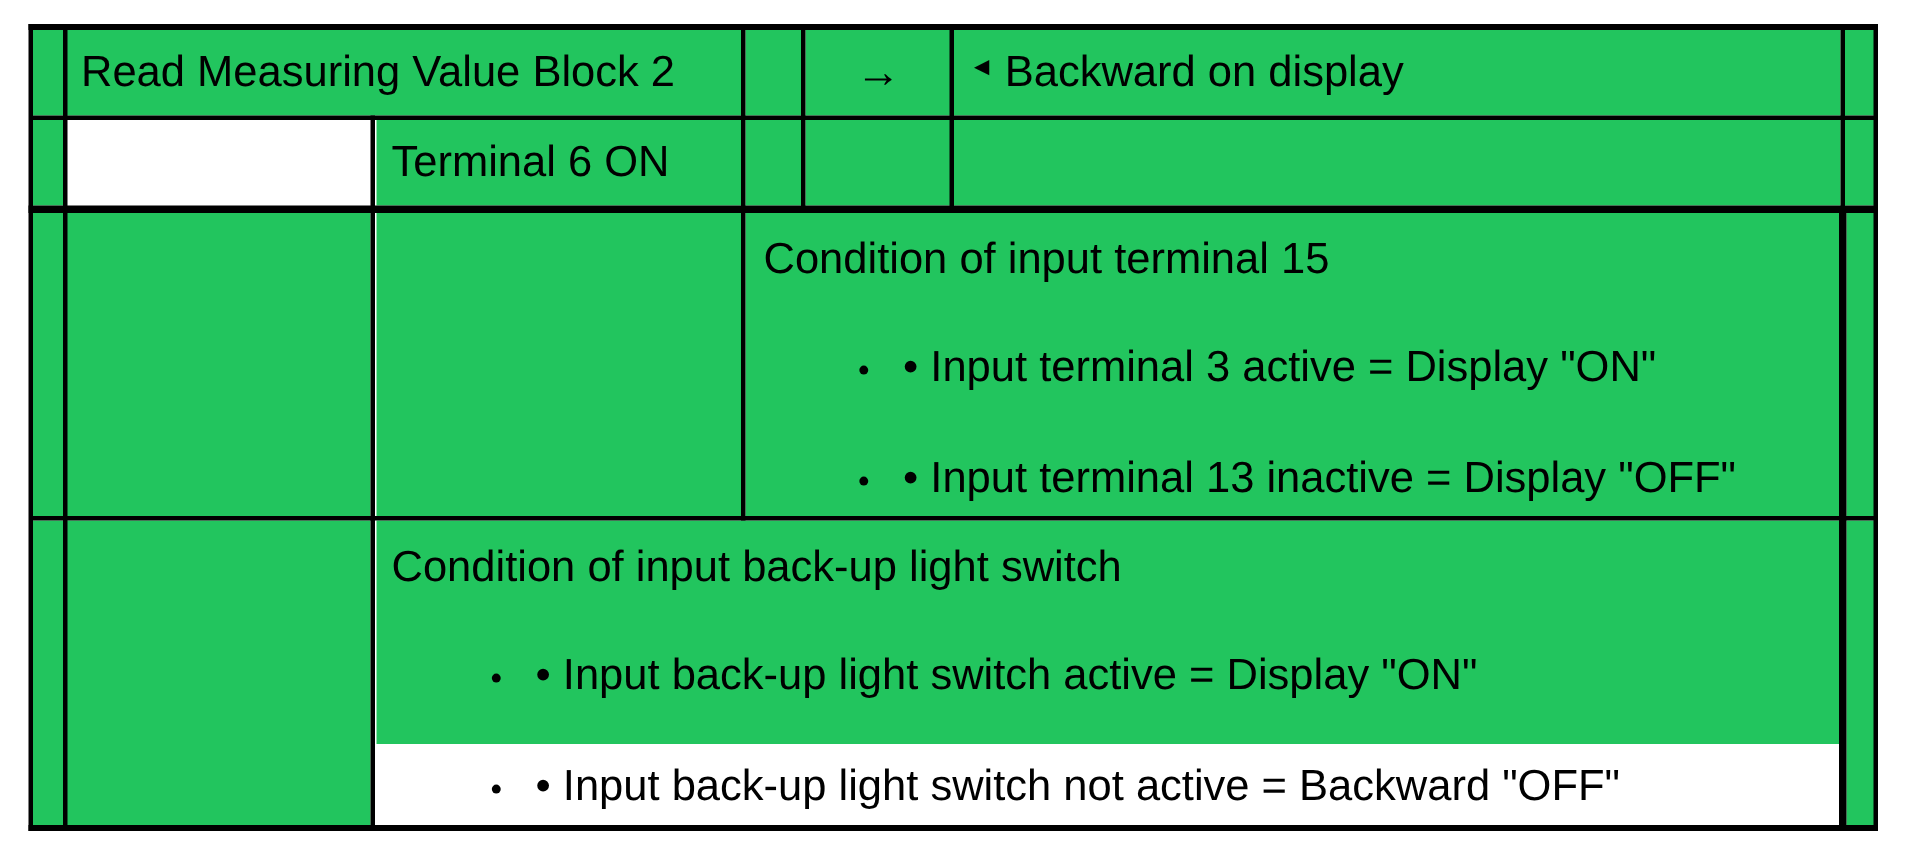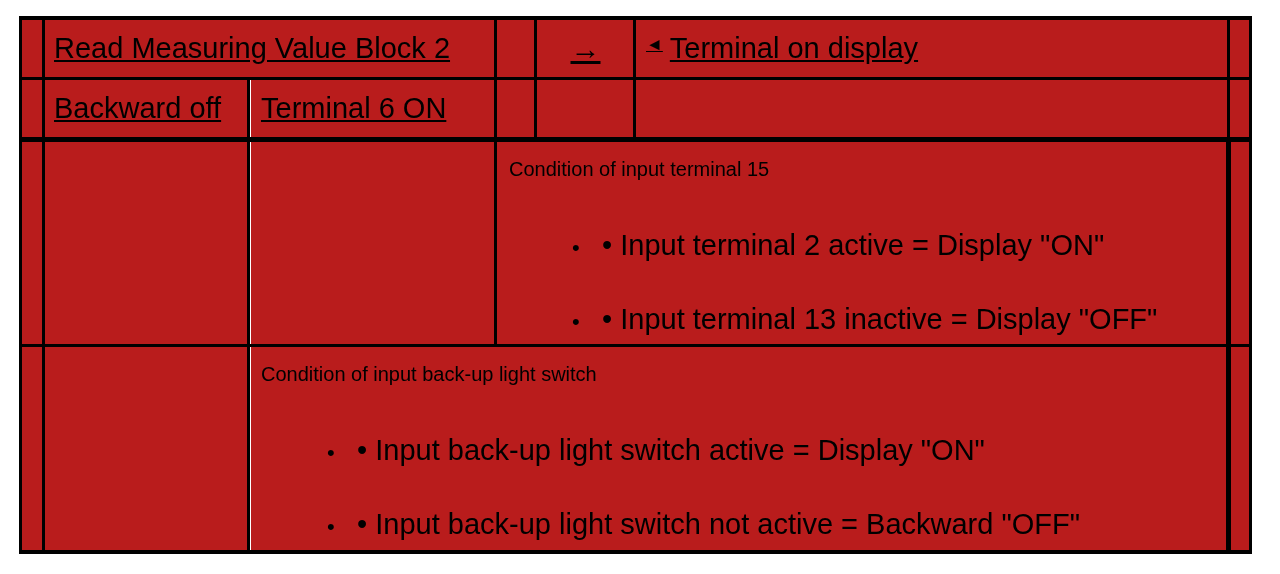--- a/index.html
+++ b/index.html
@@ -19,26 +19,25 @@
     position: relative;
     width: 1280px;
     height: 574px;
     background: #ffffff;
   }
 
   
   .cell {
     position: absolute;
     box-sizing: border-box;
-    background: #b91c1c;
+    background: #22c55e;
     font-size: 29px;
     line-height: 1.05;
     color: #000000;
     white-space: nowrap;
-    text-decoration: underline;
   }
   .cell-pad {
     padding-left: 10px;
   }
   .vcenter {
     display: flex;
     align-items: center;
   }
   .hcenter {
     justify-content: center;
@@ -46,21 +45,21 @@
 
   
   .rule {
     position: absolute;
     background: #000000;
   }
 
   
   .cond-title {
     position: absolute;
-    font-size: 20px;
+    font-size: 29px;
     line-height: 1;
     white-space: nowrap;
     text-align: right;
   }
   .bullet-row {
     position: absolute;
     font-size: 29px;
     line-height: 1;
     white-space: nowrap;
     display: flex;
@@ -99,28 +98,27 @@
   <div class="cell cell-pad vcenter" style="left:44px; top:20px; width:451px; height:57px;">Read Measuring Value Block 2</div>
 
   <div class="cell vcenter hcenter" style="left:497px; top:20px; width:38px; height:57px;"></div>
 
   <div class="cell vcenter hcenter" style="left:537px; top:20px; width:97px; height:57px;">
     <span class="arrow-glyph">→</span>
   </div>
 
   <div class="cell cell-pad vcenter" style="left:636px; top:20px; width:591px; height:57px;">
     <span class="tri-glyph">◄</span>
-    <span>Terminal on display</span>
+    <span>Backward on display</span>
   </div>
 
   <div class="cell" style="left:1229px; top:20px; width:21px; height:57px;"></div>
 
   <div class="cell cell-pad vcenter" style="left:21px; top:80px; width:21px; height:57px;"></div>
 
-  <div class="cell cell-pad vcenter" style="left:44px; top:80px; width:203px; height:57px;">Backward off</div>
 
   <div class="cell cell-pad vcenter" style="left:251px; top:80px; width:244px; height:57px;">Terminal 6 ON</div>
 
   <div class="cell" style="left:497px; top:80px; width:38px; height:57px;"></div>
 
   <div class="cell" style="left:537px; top:80px; width:97px; height:57px;"></div>
 
   <div class="cell" style="left:636px; top:80px; width:591px; height:57px;"></div>
 
   <div class="cell" style="left:1229px; top:80px; width:21px; height:57px;"></div>
@@ -129,36 +127,36 @@
 
   <div class="cell" style="left:44px; top:142px; width:203px; height:203px;"></div>
 
   <div class="cell" style="left:251px; top:142px; width:244px; height:203px;"></div>
 
   <div class="cell" style="left:497px; top:142px; width:730px; height:203px;">
     <div class="cond-title" style="left:12px; top:17px;">Condition of input terminal 15</div>
 
     <div class="bullet-row" style="left:75px; top:89px;">
       <span class="bullet-marker">•</span>
-      <span class="bullet-text">• Input terminal 2 active = Display "ON"</span>
+      <span class="bullet-text">• Input terminal 3 active = Display "ON"</span>
     </div>
 
     <div class="bullet-row" style="left:75px; top:163px;">
       <span class="bullet-marker">•</span>
       <span class="bullet-text">• Input terminal 13 inactive = Display "OFF"</span>
     </div>
   </div>
 
   <div class="cell" style="left:1231px; top:142px; width:19px; height:203px;"></div>
 
   <div class="cell" style="left:21px; top:347px; width:21px; height:203px;"></div>
 
   <div class="cell" style="left:44px; top:347px; width:203px; height:203px;"></div>
 
-  <div class="cell" style="left:251px; top:347px; width:976px; height:203px;">
+  <div class="cell" style="left:251px; top:347px; width:976px; height:149px;">
     <div class="cond-title" style="left:10px; top:17px;">Condition of input back-up light switch</div>
 
     <div class="bullet-row" style="left:76px; top:89px;">
       <span class="bullet-marker">•</span>
       <span class="bullet-text">• Input back-up light switch active = Display "ON"</span>
     </div>
 
     <div class="bullet-row" style="left:76px; top:163px;">
       <span class="bullet-marker">•</span>
       <span class="bullet-text">• Input back-up light switch not active = Backward "OFF"</span>

